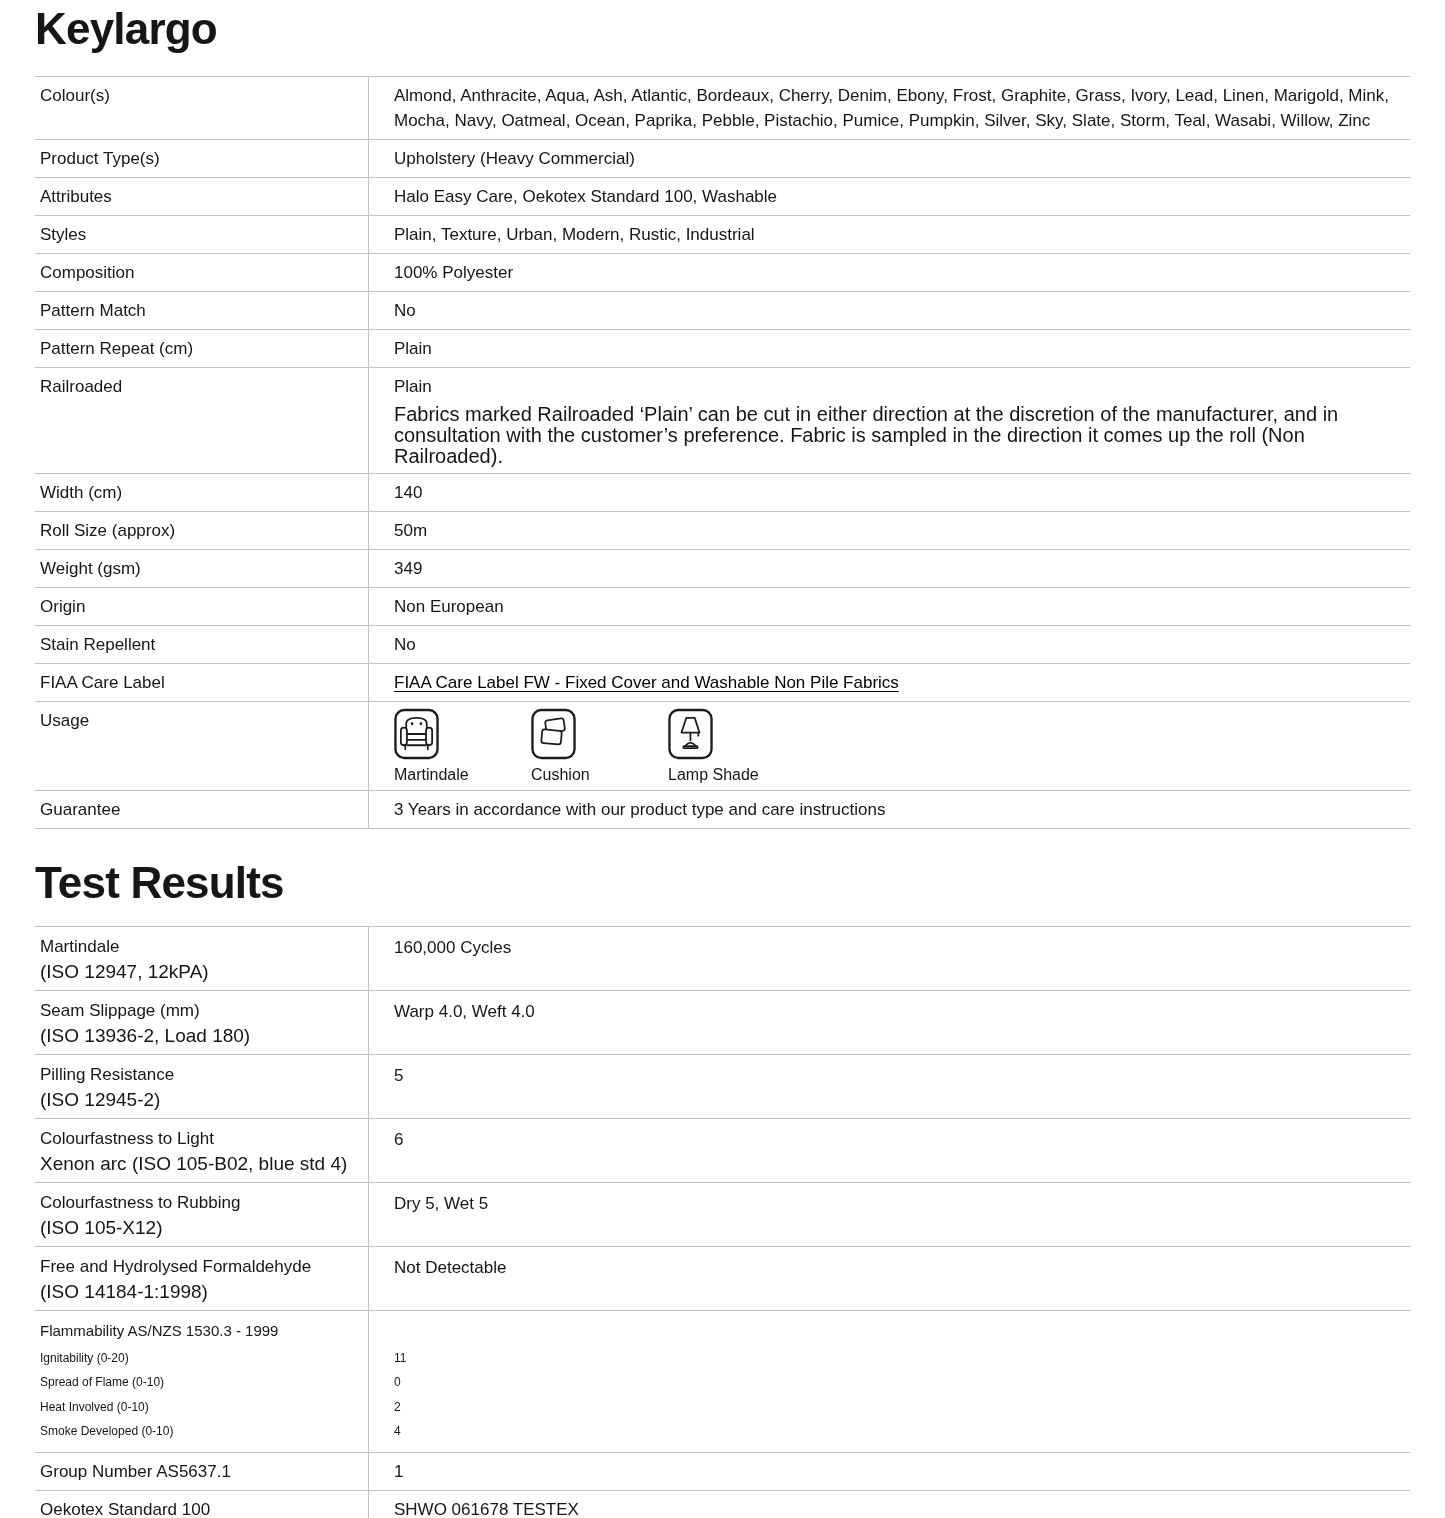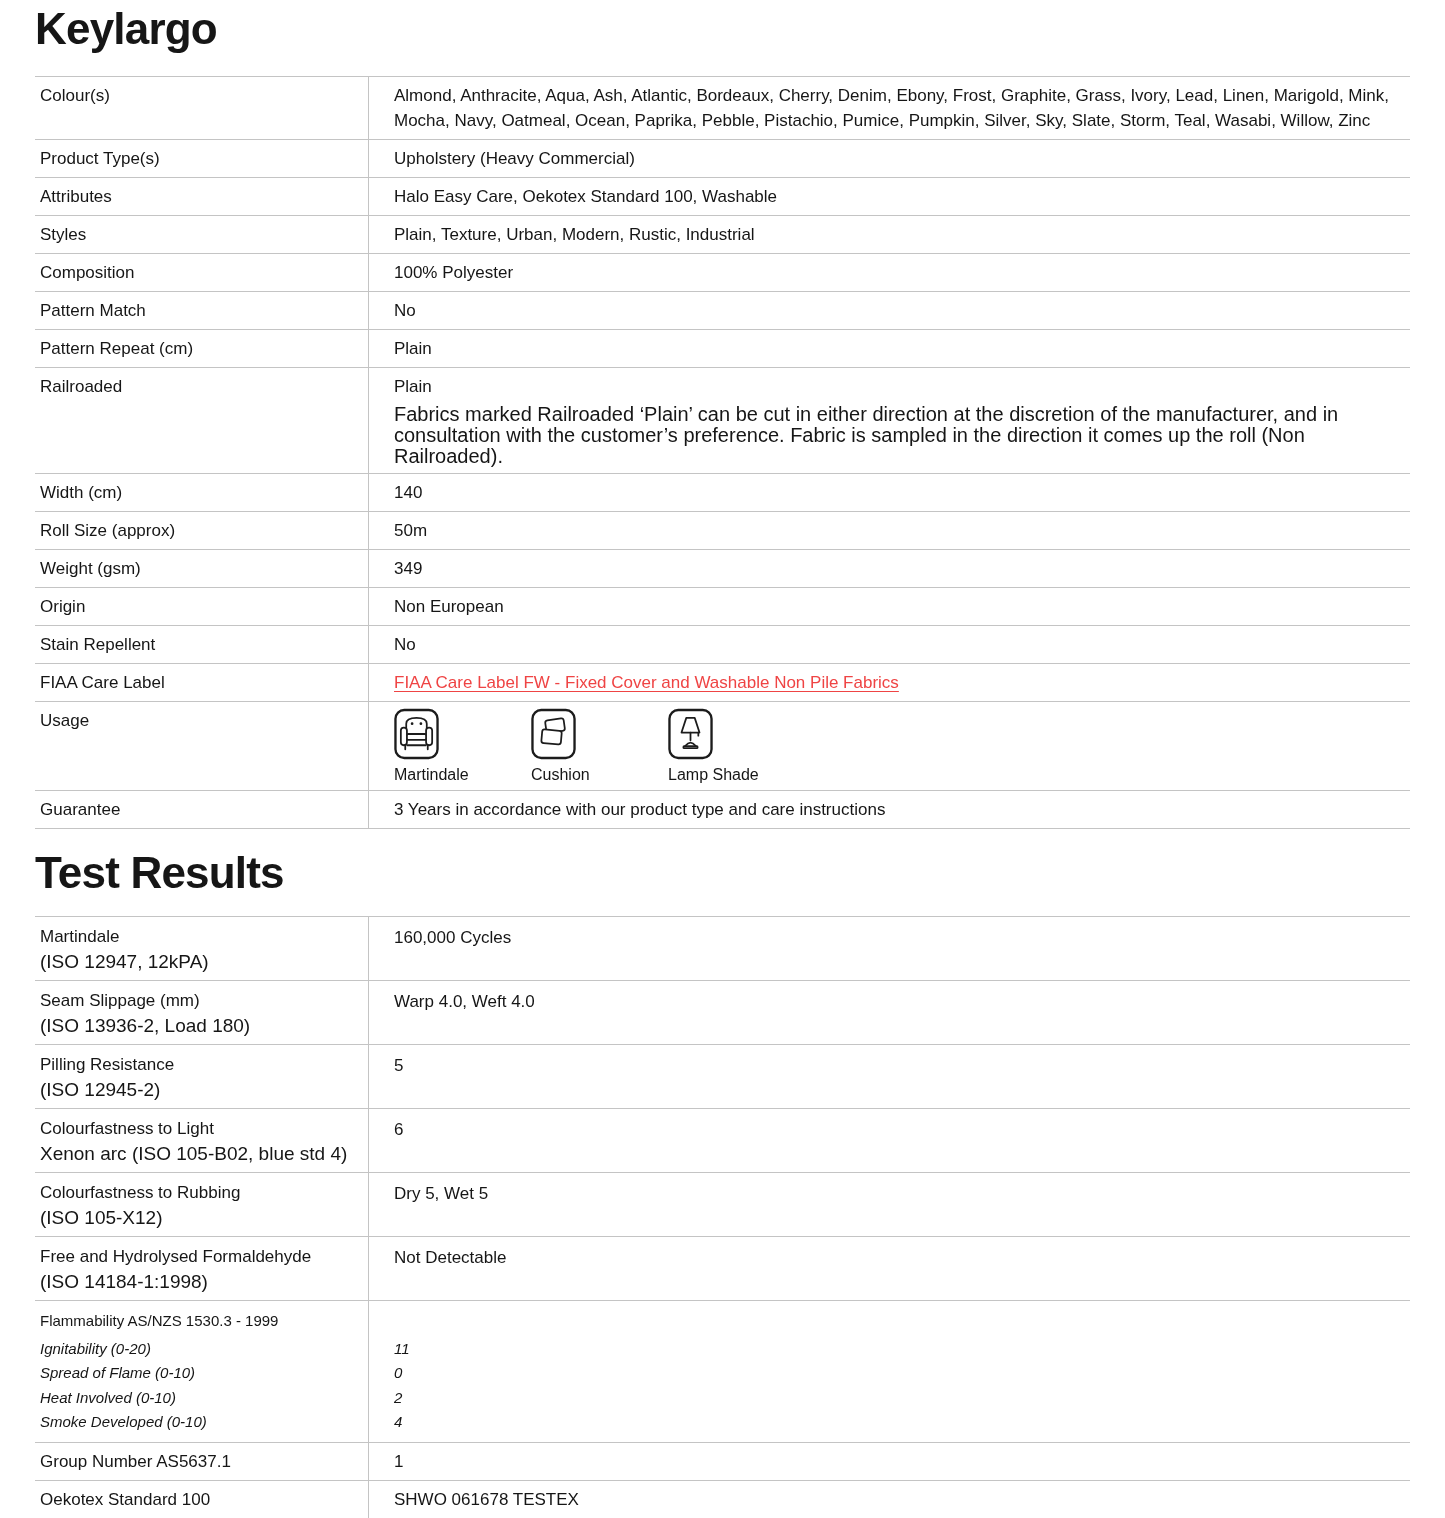--- a/index.html
+++ b/index.html
@@ -11,50 +11,50 @@
     -webkit-font-smoothing:antialiased;
   }
   .page { padding:0 35px; }
 
   .page-title {
     font-size:44px; font-weight:700; letter-spacing:-0.8px;
     padding-top:5px; margin-bottom:23px; line-height:1.1;
   }
   .section-title {
     font-size:44px; font-weight:700; letter-spacing:-0.8px;
-    margin-top:20px; margin-bottom:18px; line-height:1.1;
+    margin-top:30px; margin-bottom:18px; line-height:1.1;
   }
 
   .spec-table { border-bottom:1.5px solid #c4c4c4; }
   .row { display:flex; border-top:1.5px solid #c4c4c4; align-items:stretch; }
   .cell-label {
     flex:0 0 333px; width:333px;
     padding:6px 12px 6px 5px;
     font-size:17px; line-height:25px;
   }
   .cell-value {
     flex:1 1 auto;
     border-left:1.5px solid #c4c4c4;
     padding:6px 16px 6px 25px;
     font-size:17px; line-height:25px;
   }
   .value-note {
     font-size:20px; line-height:21px; margin-top:5px; max-width:1010px;
   }
-  a.care-link { color:#ef4444; text-decoration:underline; text-underline-offset:3px; }
+  a.care-link { color:#000000; text-decoration:underline; text-underline-offset:3px; }
 
   
   .t-label-main { font-size:17px; line-height:24px; }
   .t-label-sub  { font-size:19px; line-height:20px; margin-top:3px; }
   .trow .cell-label { padding-top:8px; padding-bottom:8px; }
   .trow .cell-value { padding-top:8px; padding-bottom:8px; }
 
   
   .fl-head { height:27px; font-size:15px; line-height:24px; }
-  .fl-line { height:24.5px; display:flex; align-items:center; font-size:15px;font-style:italic; }
+  .fl-line { height:24.5px; display:flex; align-items:center; font-size:12px; }
 
   
   .usage-list { display:flex; }
   .usage-item { width:137px; }
   .usage-iconbox { width:45px; height:52px; display:block; }
   .usage-label { font-size:16px; line-height:18px; margin-top:6px; }
   svg .ln { fill:none; stroke:#1c1c1c; stroke-width:1.8; stroke-linecap:round; stroke-linejoin:round; }
   svg .frame { fill:none; stroke:#1c1c1c; stroke-width:2.4; }
   svg .dot { fill:#1c1c1c; stroke:none; }
   svg .fillw { fill:#ffffff; stroke:#1c1c1c; stroke-width:1.8; stroke-linejoin:round; }

